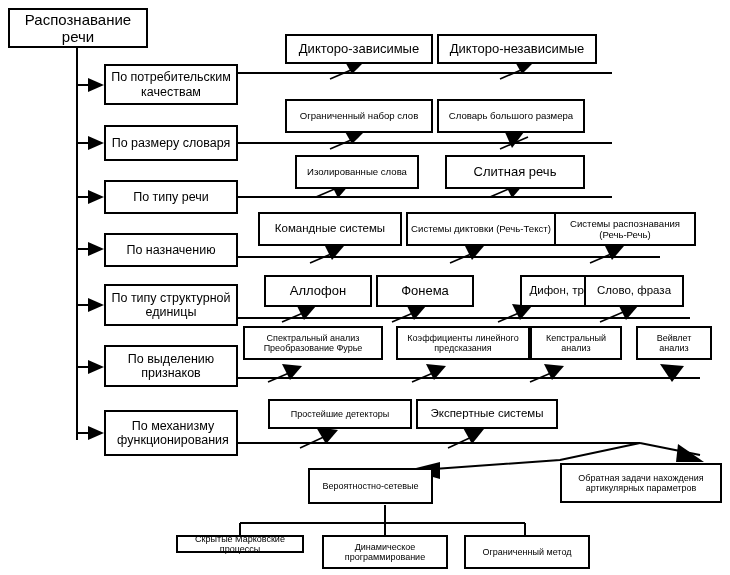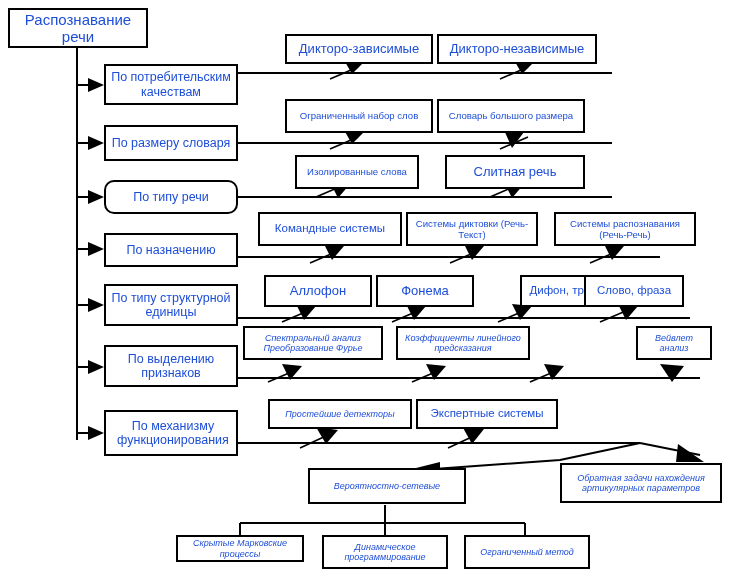--- a/index.html
+++ b/index.html
@@ -21,30 +21,30 @@
   .node {
     position: absolute;
     box-sizing: border-box;
     border: 2px solid #000000;
     background: #ffffff;
     display: flex;
     align-items: center;
     justify-content: center;
     text-align: center;
     line-height: 1.15;
-    color: #1d4ed8;
+    color: #000000;
     padding: 1px 3px;
     z-index: 3;
   }
   .t-root   { font-size: 15px; }
   .t-lvl1   { font-size: 12.5px; }
   .t-big    { font-size: 13px; }
   .t-med    { font-size: 11.5px; }
   .t-small  { font-size: 9.6px; }
-  .t-xsmall { font-size: 9px; font-style: italic; }
+  .t-xsmall { font-size: 9px; }
   svg#wires {
     position: absolute;
     left: 0;
     top: 0;
     width: 730px;
     height: 575px;
     z-index: 1;
     pointer-events: none;
   }
   svg#wires line, svg#wires path, svg#wires polyline {
@@ -145,21 +145,21 @@
   <div class="node t-root" style="left:8px; top:8px; width:140px; height:40px;">
     <span>Распознавание речи</span>
   </div>
 
   <div class="node t-lvl1" style="left:104px; top:64px; width:134px; height:41px;">
     <span>По потребительским качествам</span>
   </div>
   <div class="node t-lvl1" style="left:104px; top:125px; width:134px; height:36px;">
     <span>По размеру словаря</span>
   </div>
-  <div class="node t-lvl1" style="left:104px; top:180px; width:134px; height:34px;border-radius:10px;">
+  <div class="node t-lvl1" style="left:104px; top:180px; width:134px; height:34px;">
     <span>По типу речи</span>
   </div>
   <div class="node t-lvl1" style="left:104px; top:233px; width:134px; height:34px;">
     <span>По назначению</span>
   </div>
   <div class="node t-lvl1" style="left:104px; top:284px; width:134px; height:42px;">
     <span>По типу структурной единицы</span>
   </div>
   <div class="node t-lvl1" style="left:104px; top:345px; width:134px; height:42px;">
     <span>По выделению признаков</span>
@@ -185,21 +185,21 @@
   <div class="node t-small" style="left:295px; top:155px; width:124px; height:34px;">
     <span>Изолированные слова</span>
   </div>
   <div class="node t-big" style="left:445px; top:155px; width:140px; height:34px;">
     <span>Слитная речь</span>
   </div>
 
   <div class="node t-med" style="left:258px; top:212px; width:144px; height:34px;">
     <span>Командные системы</span>
   </div>
-  <div class="node t-small" style="left:406px; top:212px; width:132px; height:34px;">
+  <div class="node t-small" style="left:406px; top:212px; width:150px; height:34px;">
     <span>Системы диктовки (Речь-Текст)</span>
   </div>
   <div class="node t-small" style="left:554px; top:212px; width:142px; height:34px;">
     <span>Системы распознавания (Речь-Речь)</span>
   </div>
 
   <div class="node t-big" style="left:264px; top:275px; width:108px; height:32px;">
     <span>Аллофон</span>
   </div>
   <div class="node t-big" style="left:376px; top:275px; width:98px; height:32px;">
@@ -211,39 +211,42 @@
   <div class="node t-med" style="left:584px; top:275px; width:100px; height:32px;">
     <span>Слово, фраза</span>
   </div>
 
   <div class="node t-xsmall" style="left:243px; top:326px; width:140px; height:34px;">
     <span>Спектральный анализ Преобразование Фурье</span>
   </div>
   <div class="node t-xsmall" style="left:396px; top:326px; width:134px; height:34px;">
     <span>Коэффициенты линейного предсказания</span>
   </div>
+  <div class="node t-xsmall" style="left:530px; top:326px; width:92px; height:34px;">
+    <span>Кепстральный анализ</span>
+  </div>
   <div class="node t-xsmall" style="left:636px; top:326px; width:76px; height:34px;">
     <span>Вейвлет анализ</span>
   </div>
 
   <div class="node t-xsmall" style="left:268px; top:399px; width:144px; height:30px;">
     <span>Простейшие детекторы</span>
   </div>
   <div class="node t-med" style="left:416px; top:399px; width:142px; height:30px;">
     <span>Экспертные системы</span>
   </div>
 
-  <div class="node t-xsmall" style="left:308px; top:468px; width:158px; height:36px;text-align:right;">
+  <div class="node t-xsmall" style="left:308px; top:468px; width:125px; height:36px;text-align:right;">
     <span>Вероятностно-сетевые</span>
   </div>
   <div class="node t-xsmall" style="left:560px; top:463px; width:162px; height:40px;">
     <span>Обратная задачи нахождения артикулярных параметров</span>
   </div>
 
-  <div class="node t-xsmall" style="left:176px; top:535px; width:128px; height:27px;">
+  <div class="node t-xsmall" style="left:176px; top:535px; width:128px; height:18px;">
     <span>Скрытые Марковские процессы</span>
   </div>
   <div class="node t-xsmall" style="left:322px; top:535px; width:126px; height:34px;">
     <span>Динамическое программирование</span>
   </div>
   <div class="node t-xsmall" style="left:464px; top:535px; width:126px; height:34px;">
     <span>Ограниченный метод</span>
   </div>
 
 </div>

